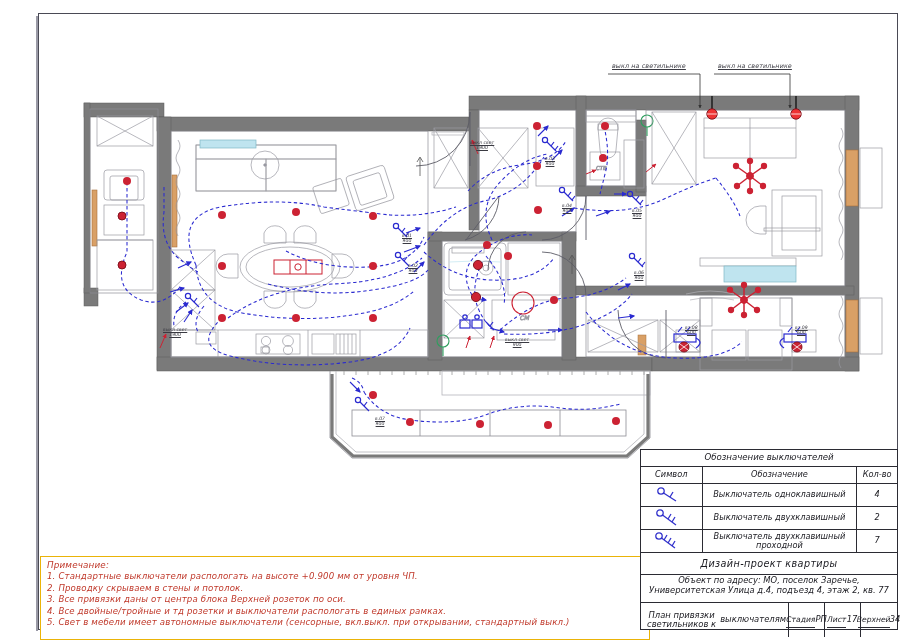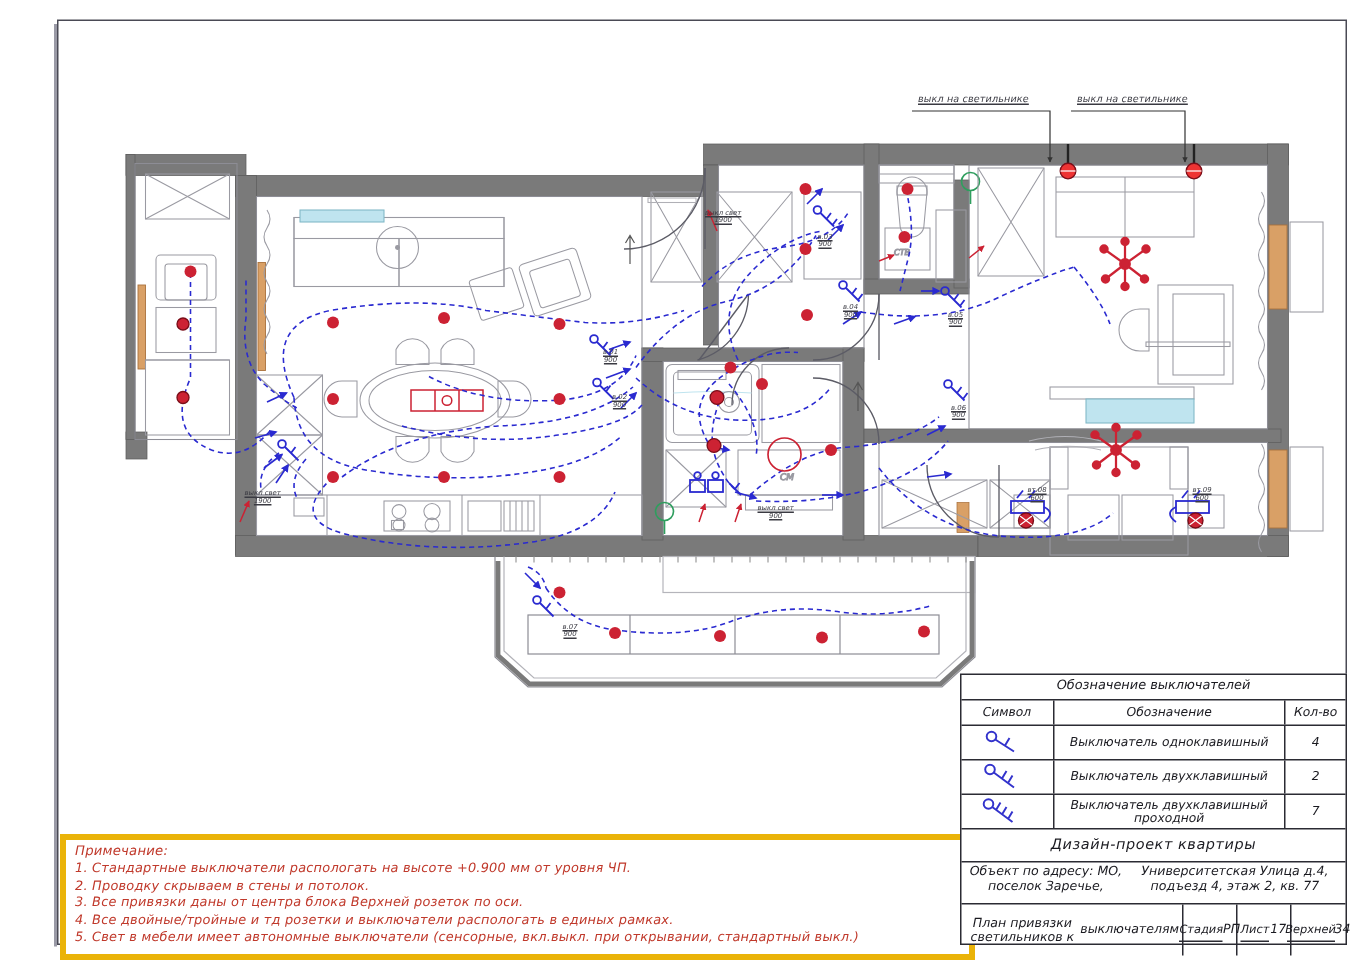--- a/index.html
+++ b/index.html
@@ -10,21 +10,21 @@
   .frame{position:absolute;left:38px;top:13px;width:860px;height:617px;
          border:1px solid #4a4a55;box-sizing:border-box;background:#fff;}
   .frame:after{content:"";position:absolute;left:-3px;top:2px;width:2px;height:100%;
          background:#9a9aa6;}
 
   
   #plan{position:absolute;left:0;top:0;width:910px;height:643px;}
 
   
   .notes{position:absolute;left:40px;top:556px;width:610px;height:84px;
-         border:4px solid #eab308;box-sizing:border-box;background:#fff;
+         border:1px solid #eab308;box-sizing:border-box;background:#fff;
          padding:3px 5px 0 6px;}
   .notes div{font-family:"DejaVu Sans","Liberation Sans",sans-serif;
          font-size:8.6px;line-height:11.4px;color:#c0392b;font-style:italic;
          letter-spacing:.15px;white-space:nowrap;}
   .notes .hdr{font-size:8.8px;}
 
   
   .tb{position:absolute;left:640px;top:449px;width:258px;height:181px;
       box-sizing:border-box;border:1px solid #2b2b33;background:#fff;
       font-size:8.2px;color:#1a1a20;font-style:italic;}
@@ -639,21 +639,21 @@
         <span>Выключатель двухклавишный проходной</span>
       </div>
       <div class="cell c-qty">7</div>
     </div>
 
     <div class="row big">
       <div class="cell" style="width:100%">Дизайн-проект квартиры</div>
     </div>
 
     <div class="row addr">
-      <div class="cell" style="width:100%;flex-direction:row">
+      <div class="cell" style="width:100%;flex-direction:column">
         <span>Объект по адресу: МО, поселок Заречье,</span>
         <span>Университетская Улица д.4, подъезд 4, этаж 2, кв. 77</span>
       </div>
     </div>
 
     <div class="row foot">
       <div class="cell f-name vline">
         <span>План привязки светильников к</span>
         <span>выключателям</span>
       </div>

